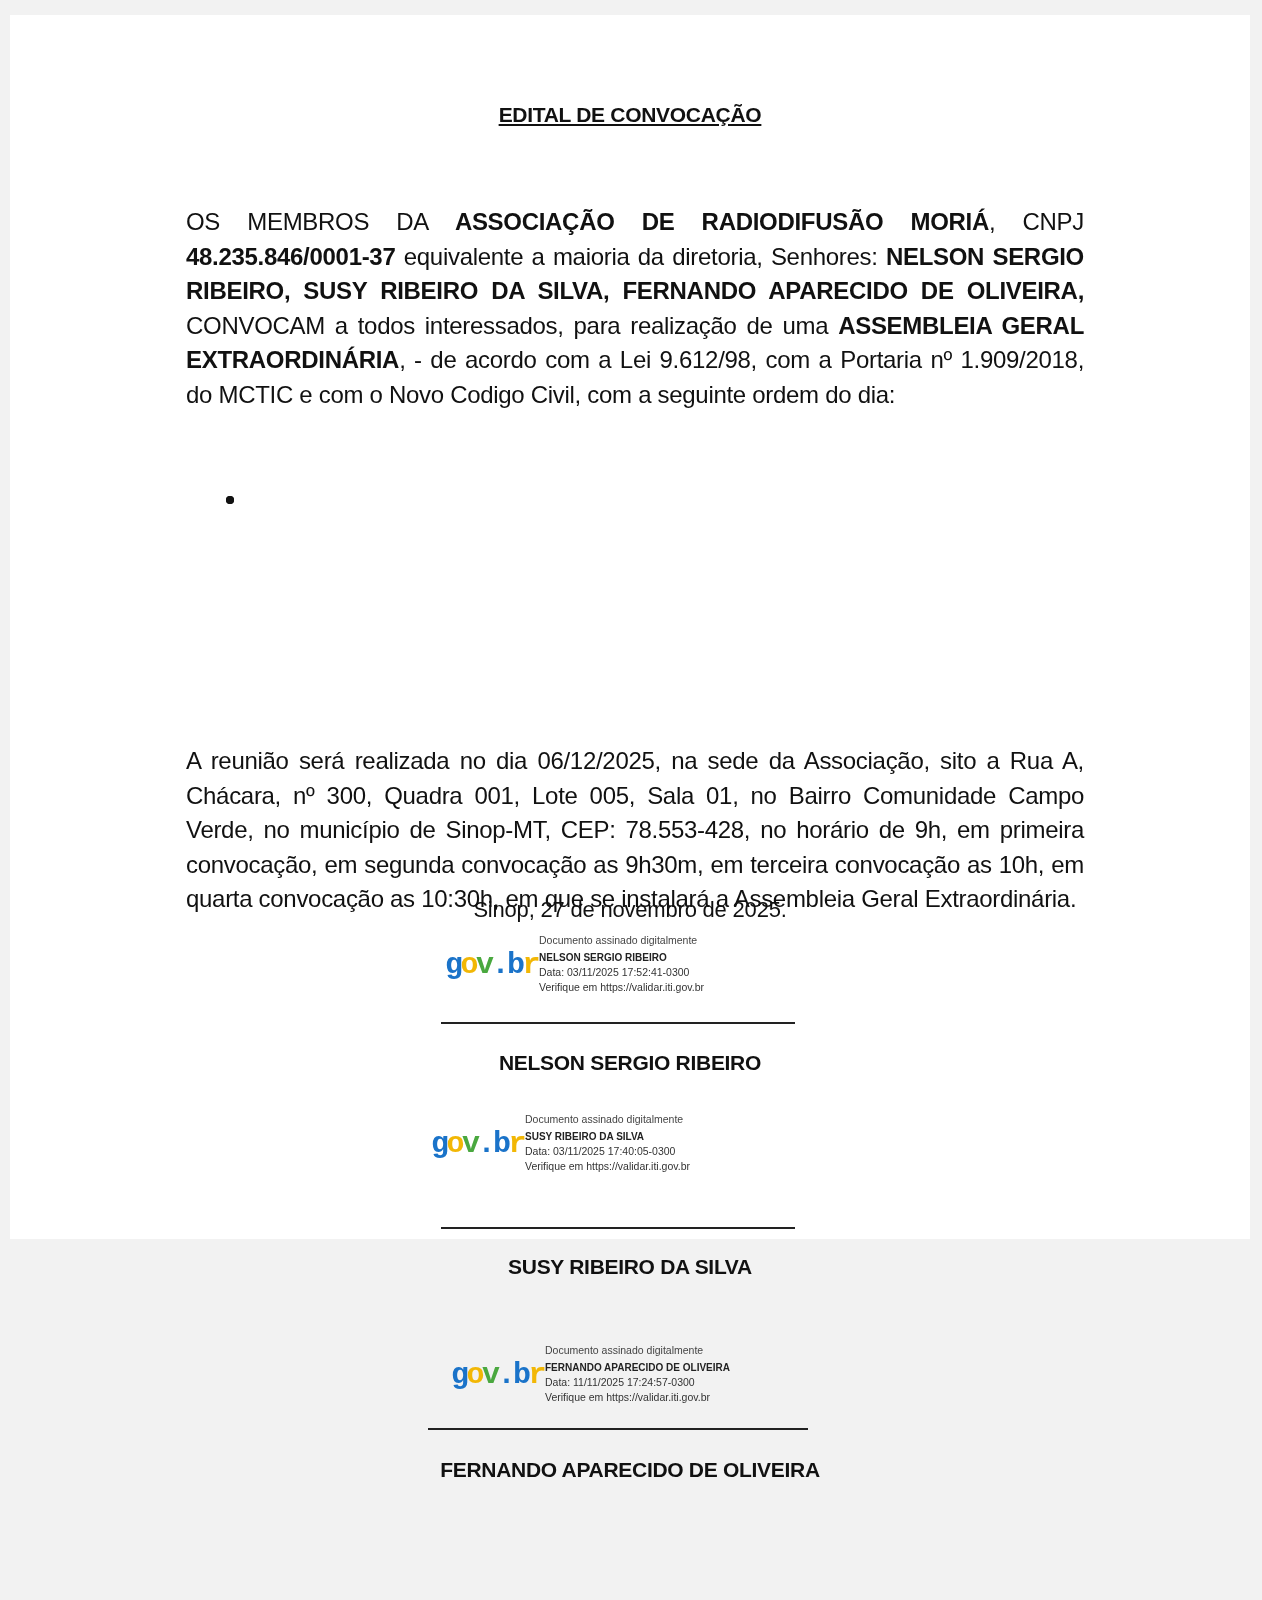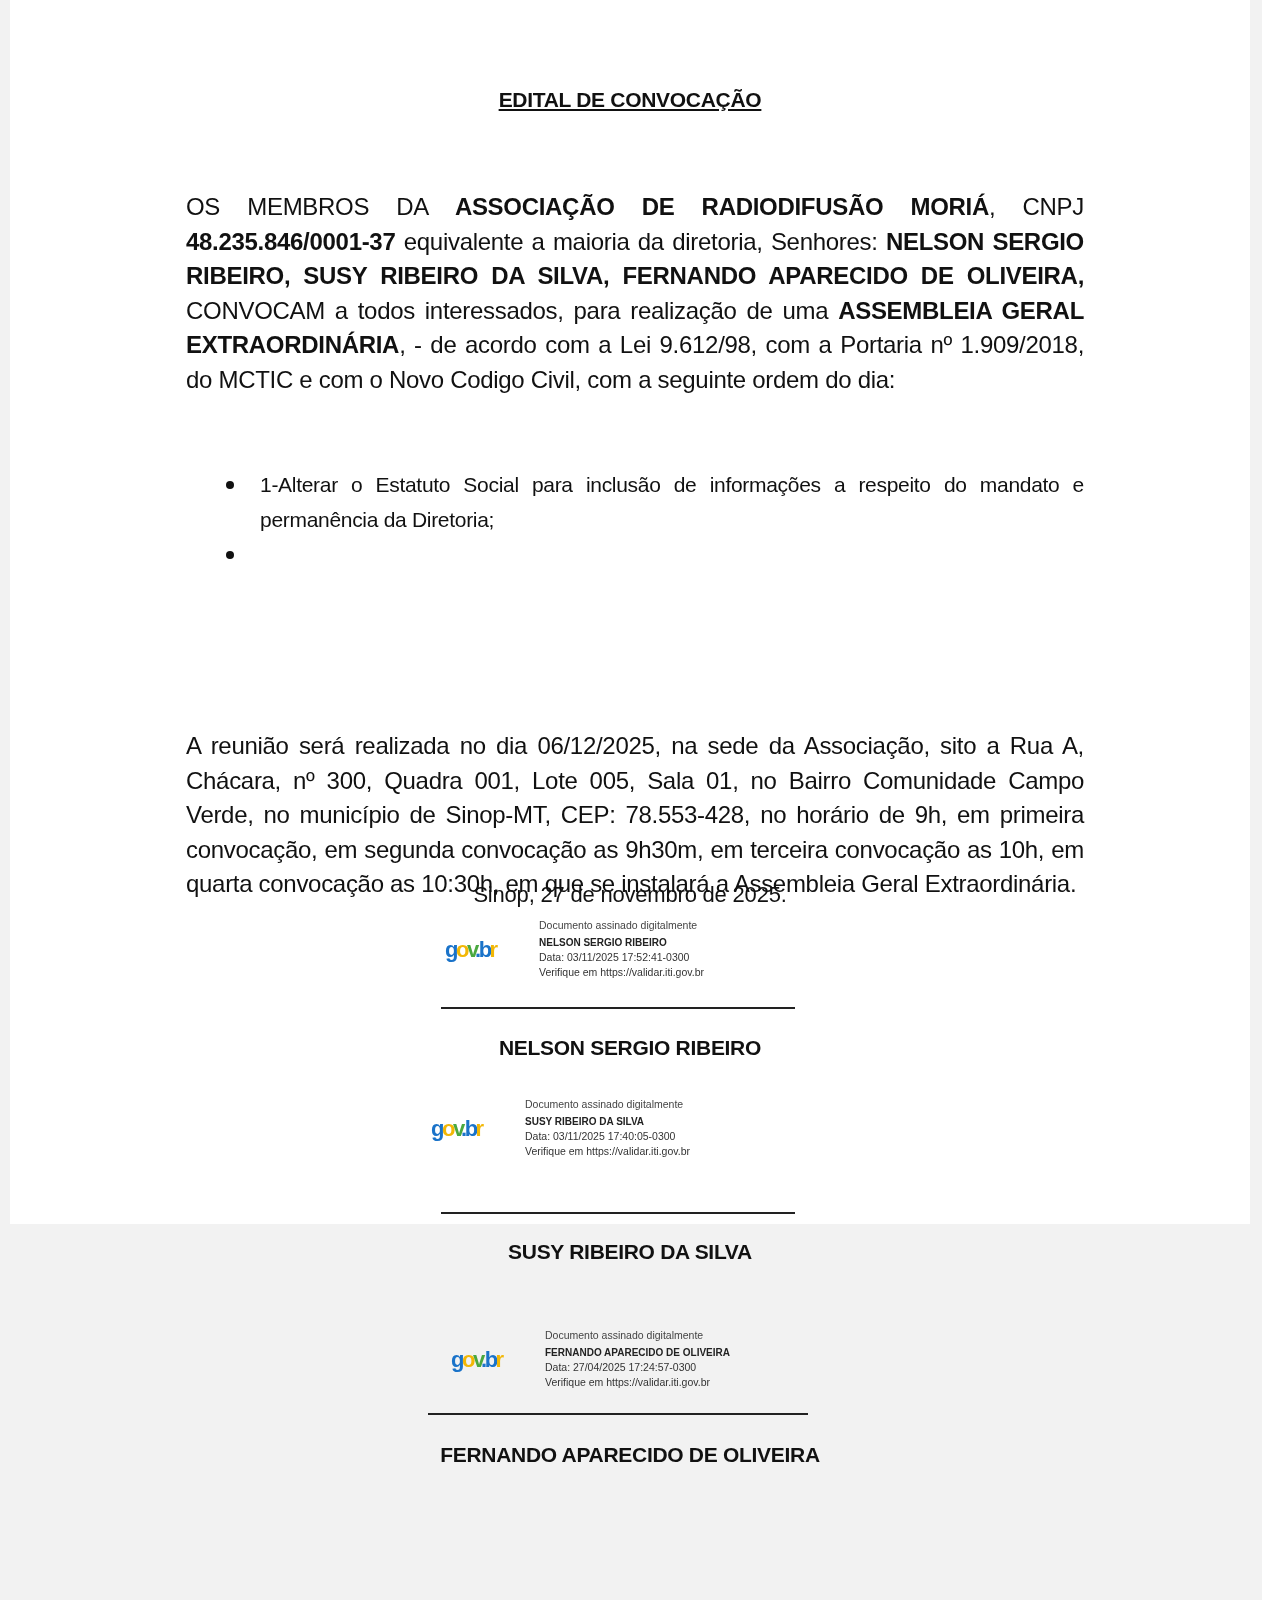--- a/index.html
+++ b/index.html
@@ -3,21 +3,21 @@
 <meta charset="utf-8">
 <style>
   html, body { margin: 0; padding: 0; }
   body {
     width: 1262px; height: 1600px; overflow: hidden;
     background: #f2f2f2;
     font-family: "Liberation Sans", "DejaVu Sans", sans-serif;
     color: #111;
   }
   .page {
-    position: absolute; left: 10px; top: 0; width: 1240px; height: 1224px;
+    position: absolute; left: 10px; top: 15px; width: 1240px; height: 1224px;
     background: #ffffff;
   }
   .title {
     position: absolute; top: 88px; left: 0; width: 1240px; text-align: center;
     font-weight: bold; font-size: 21px; text-decoration: underline;
     letter-spacing: -0.3px;
   }
   .para {
     position: absolute; left: 176px; width: 898px;
     font-size: 24px; line-height: 34.5px; text-align: justify;
@@ -37,22 +37,22 @@
   }
   .meeting { top: 697px; margin-top: 32px; }
   .place-date {
     position: absolute; top: 882px; left: 0; width: 1240px; text-align: center;
     font-size: 22px; letter-spacing: -0.2px;
   }
   .sig {
     position: absolute; width: 320px; height: 62px;
   }
   .sig .logo {
-    position: absolute; left: 0; top: 12px; font-weight: bold; font-size: 22px;
-    letter-spacing: -2.5px; font-family: Liberation Sans, sans-serif;
+    position: absolute; left: 0; top: 12px; font-weight: bold; font-size: 30px;
+    letter-spacing: -2.5px; font-family: Liberation Mono, monospace;
     line-height: 40px;
   }
   .sig .logo .g { color: #1a73c9; }
   .sig .logo .o { color: #f2b705; }
   .sig .logo .v { color: #4aa83f; }
   .sig .logo .dot { color: #1a73c9; }
   .sig .logo .b { color: #1a73c9; }
   .sig .logo .r { color: #f2b705; }
   .sig .info {
     position: absolute; left: 94px; top: 0; font-size: 10.5px; line-height: 15px;
@@ -71,21 +71,21 @@
 </head>
 <body>
 
 <div class="page">
 
   <div class="title">EDITAL DE CONVOCAÇÃO</div>
 
   <div class="para intro"><span>OS MEMBROS DA </span><b>ASSOCIAÇÃO DE RADIODIFUSÃO MORIÁ</b><span>, CNPJ </span><b>48.235.846/0001-37</b><span> equivalente a maioria da diretoria, Senhores: </span><b>NELSON SERGIO RIBEIRO, SUSY RIBEIRO DA SILVA, FERNANDO APARECIDO DE OLIVEIRA,</b><span> CONVOCAM a todos interessados, para realização de uma </span><b>ASSEMBLEIA GERAL EXTRAORDINÁRIA</b><span>, - de acordo com a Lei 9.612/98, com a Portaria nº 1.909/2018, do MCTIC e com o Novo Codigo Civil, com a seguinte ordem do dia:</span></div>
 
   <ul class="agenda">
-    <li><span class="bullet"></span><span>1-Alterar o Estatuto Social para inclusão de informações a respeito do mandato e permanência da Diretoria;</span></li>
+    <li><span class="bullet"></span></li>
     <li><span class="bullet"></span></li>
   </ul>
 
   <div class="para meeting">A reunião será realizada no dia 06/12/2025, na sede da Associação, sito a Rua A, Chácara, nº 300, Quadra 001, Lote 005, Sala 01, no Bairro Comunidade Campo Verde, no município de Sinop-MT, CEP: 78.553-428, no horário de 9h, em primeira convocação, em segunda convocação as 9h30m, em terceira convocação as 10h, em quarta convocação as 10:30h, em que se instalará a Assembleia Geral Extraordinária.</div>
 
   <div class="place-date">Sinop, 27 de novembro de 2025.</div>
 
   <div class="sig" style="left:435px; top:918px;">
     <div class="logo"><span class="g">g</span><span class="o">o</span><span class="v">v</span><span class="dot">.</span><span class="b">b</span><span class="r">r</span></div>
     <div class="info">
@@ -108,20 +108,20 @@
     </div>
   </div>
   <div class="line" style="left:431px; top:1212px; width:354px;"></div>
   <div class="signer" style="top:1240px;">SUSY RIBEIRO DA SILVA</div>
 
   <div class="sig" style="left:441px; top:1328px;">
     <div class="logo"><span class="g">g</span><span class="o">o</span><span class="v">v</span><span class="dot">.</span><span class="b">b</span><span class="r">r</span></div>
     <div class="info">
       <div class="hd">Documento assinado digitalmente</div>
       <div class="nm">FERNANDO APARECIDO DE OLIVEIRA</div>
-      <div>Data: 27/04/2025 17:24:57-0300</div>
+      <div>Data: 11/11/2025 17:24:57-0300</div>
       <div>Verifique em https://validar.iti.gov.br</div>
     </div>
   </div>
   <div class="line" style="left:418px; top:1413px; width:380px;"></div>
   <div class="signer" style="top:1443px;">FERNANDO APARECIDO DE OLIVEIRA</div>
 
 </div>
 
 </body></html>

